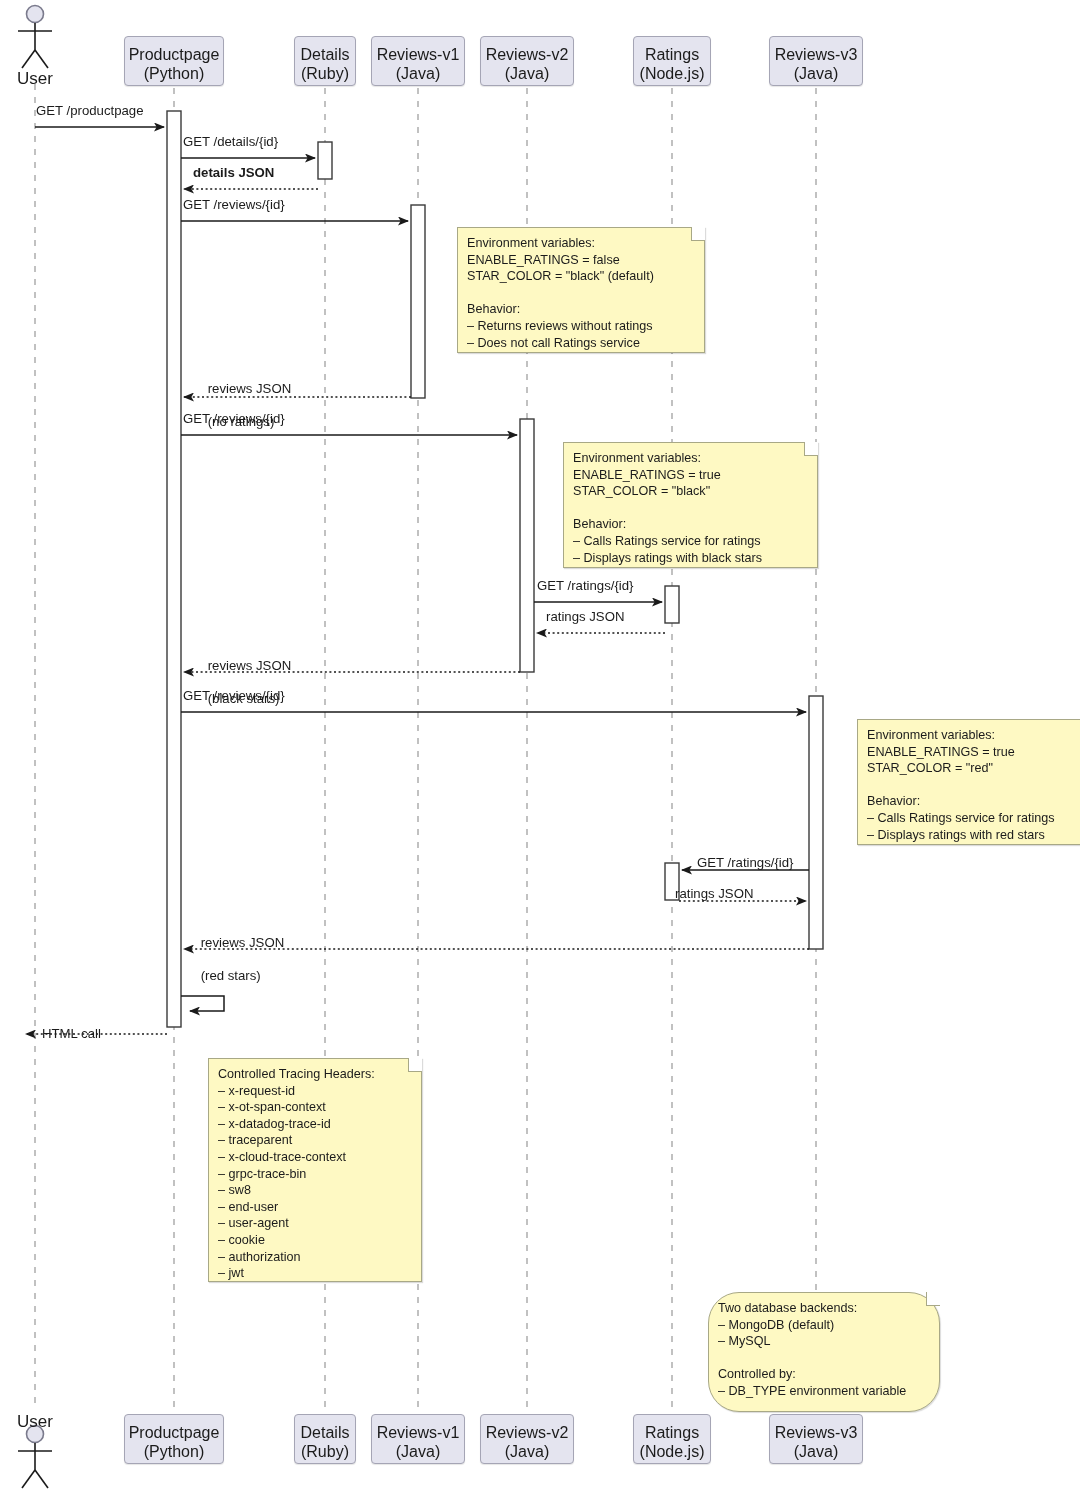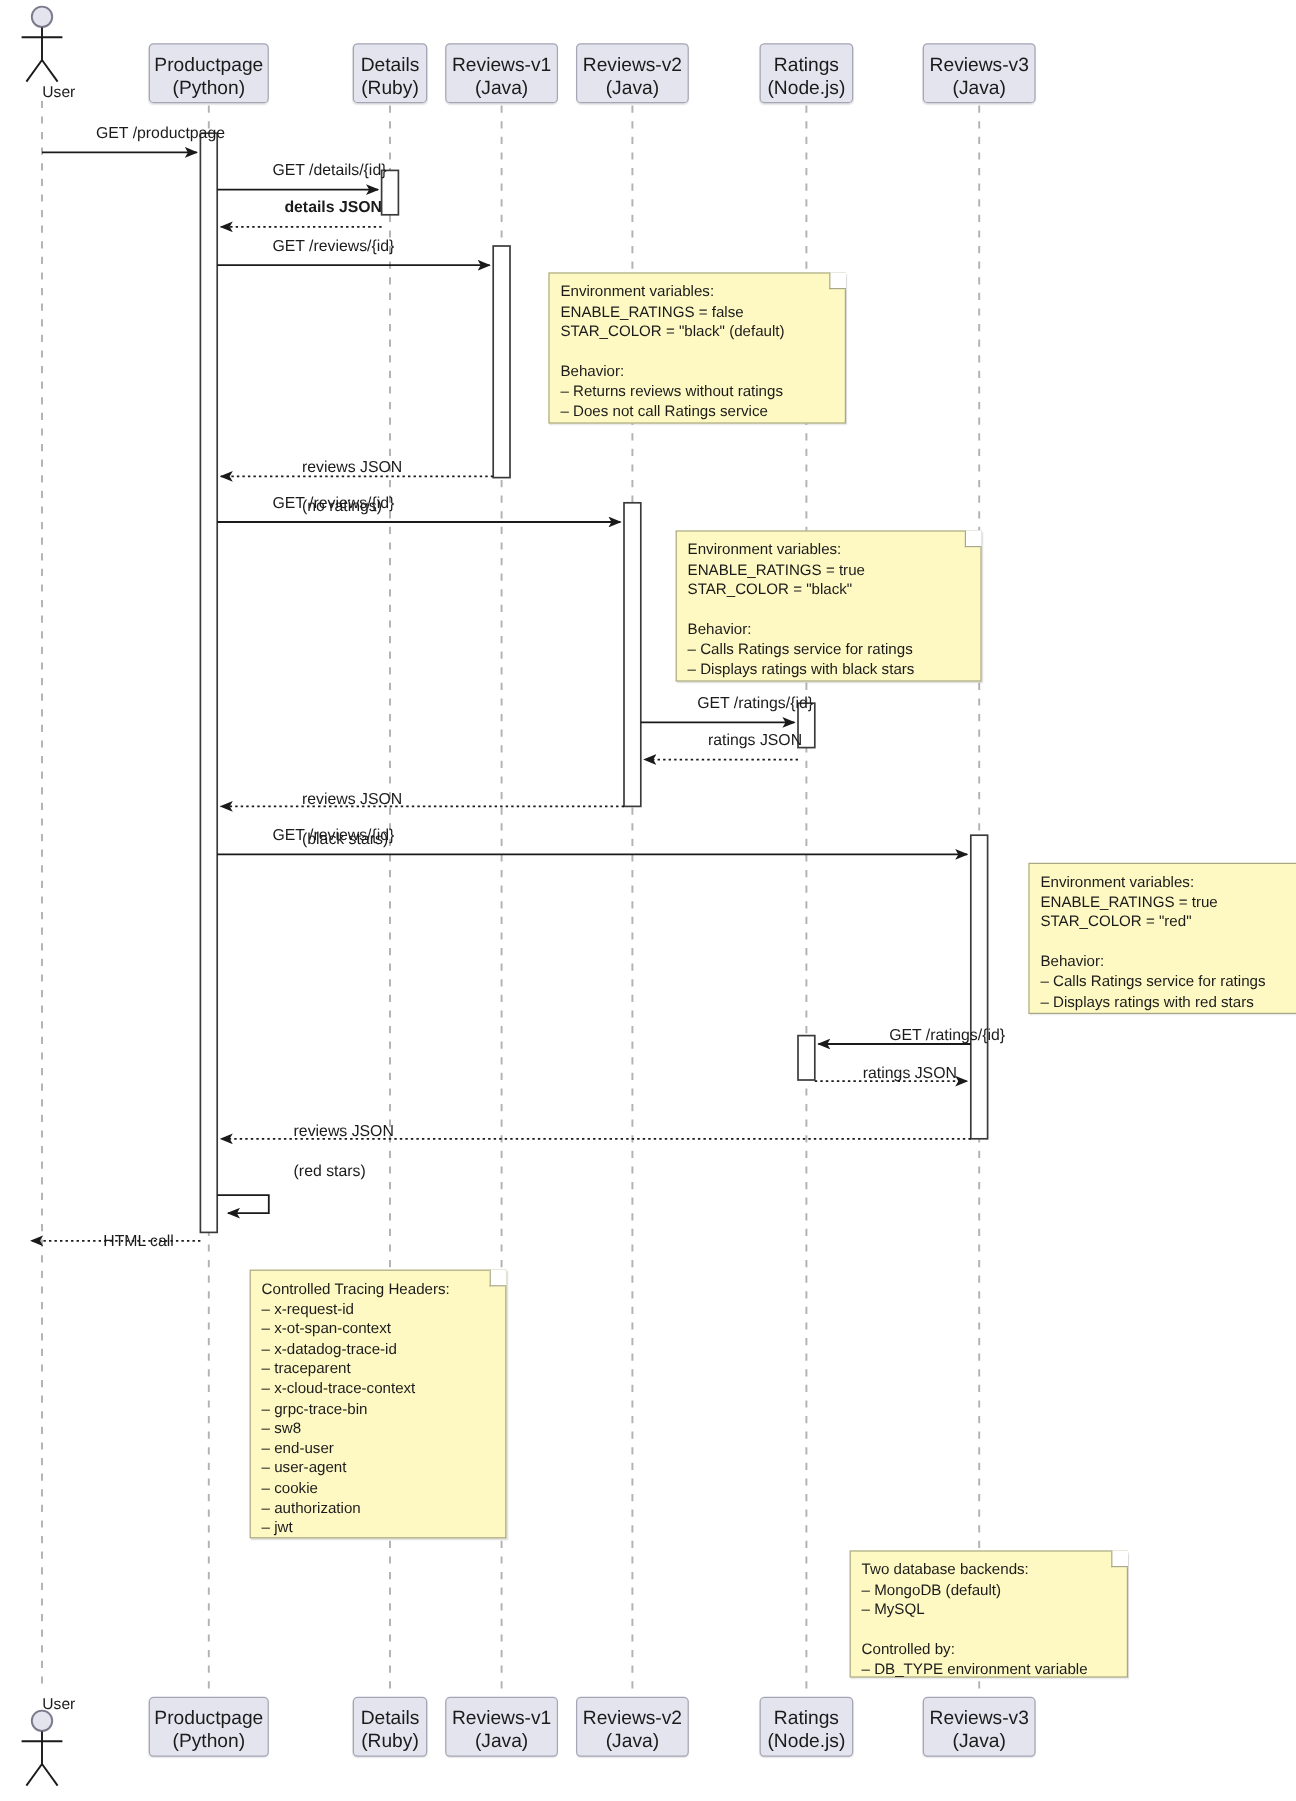--- a/index.html
+++ b/index.html
@@ -47,24 +47,23 @@
   
   .actor {
     position: absolute;
     width: 70px;
     text-align: center;
   }
   .actor .alabel {
     position: absolute;
     left: 0;
     width: 70px;
-    font-size: 13px;
+    font-size: 17px;
     color: #1b1b1b;
     text-align: center;
-    padding-left: 14px;
   }
 
   
   .note {
     position: absolute;
     box-sizing: border-box;
     background: #fef9c3;
     border: 1px solid #a8a886;
     font-size: 12.6px;
     line-height: 16.6px;
@@ -87,21 +86,20 @@
   .note .nline { white-space: pre; display: block; }
   .note .nblank { display: block; height: 16.6px; }
 
   
   .msg-label {
     position: absolute;
     font-size: 13.2px;
     line-height: 16.5px;
     color: #1b1b1b;
     white-space: pre;
-    margin-left: 44px;
   }
   .msg-label.two { line-height: 16.5px; }
 </style>
 </head>
 <body>
 
 <div id="canvas">
 
   <svg class="layer" width="1080" height="1501" viewBox="0 0 1080 1501" xmlns="http://www.w3.org/2000/svg">
     <defs>
@@ -320,21 +318,21 @@
     <span class="nline">– x-cloud-trace-context</span>
     <span class="nline">– grpc-trace-bin</span>
     <span class="nline">– sw8</span>
     <span class="nline">– end-user</span>
     <span class="nline">– user-agent</span>
     <span class="nline">– cookie</span>
     <span class="nline">– authorization</span>
     <span class="nline">– jwt</span>
   </div>
 
-  <div class="note" style="left:679px; top:1292px; width:232px; height:106px;">
+  <div class="note" style="left:679px; top:1292px; width:232px; height:120px;border-radius:31px;">
     <span class="dogear"></span>
     <span class="nline">Two database backends:</span>
     <span class="nline">– MongoDB (default)</span>
     <span class="nline">– MySQL</span>
     <span class="nblank"></span>
     <span class="nline">Controlled by:</span>
     <span class="nline">– DB_TYPE environment variable</span>
   </div>
 
 </div>

